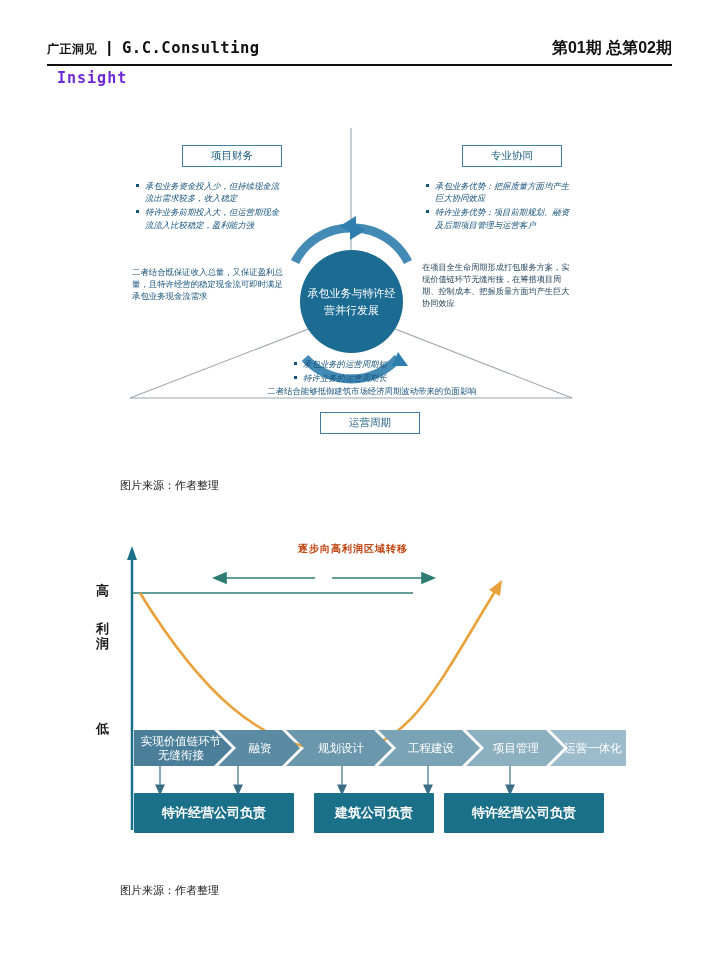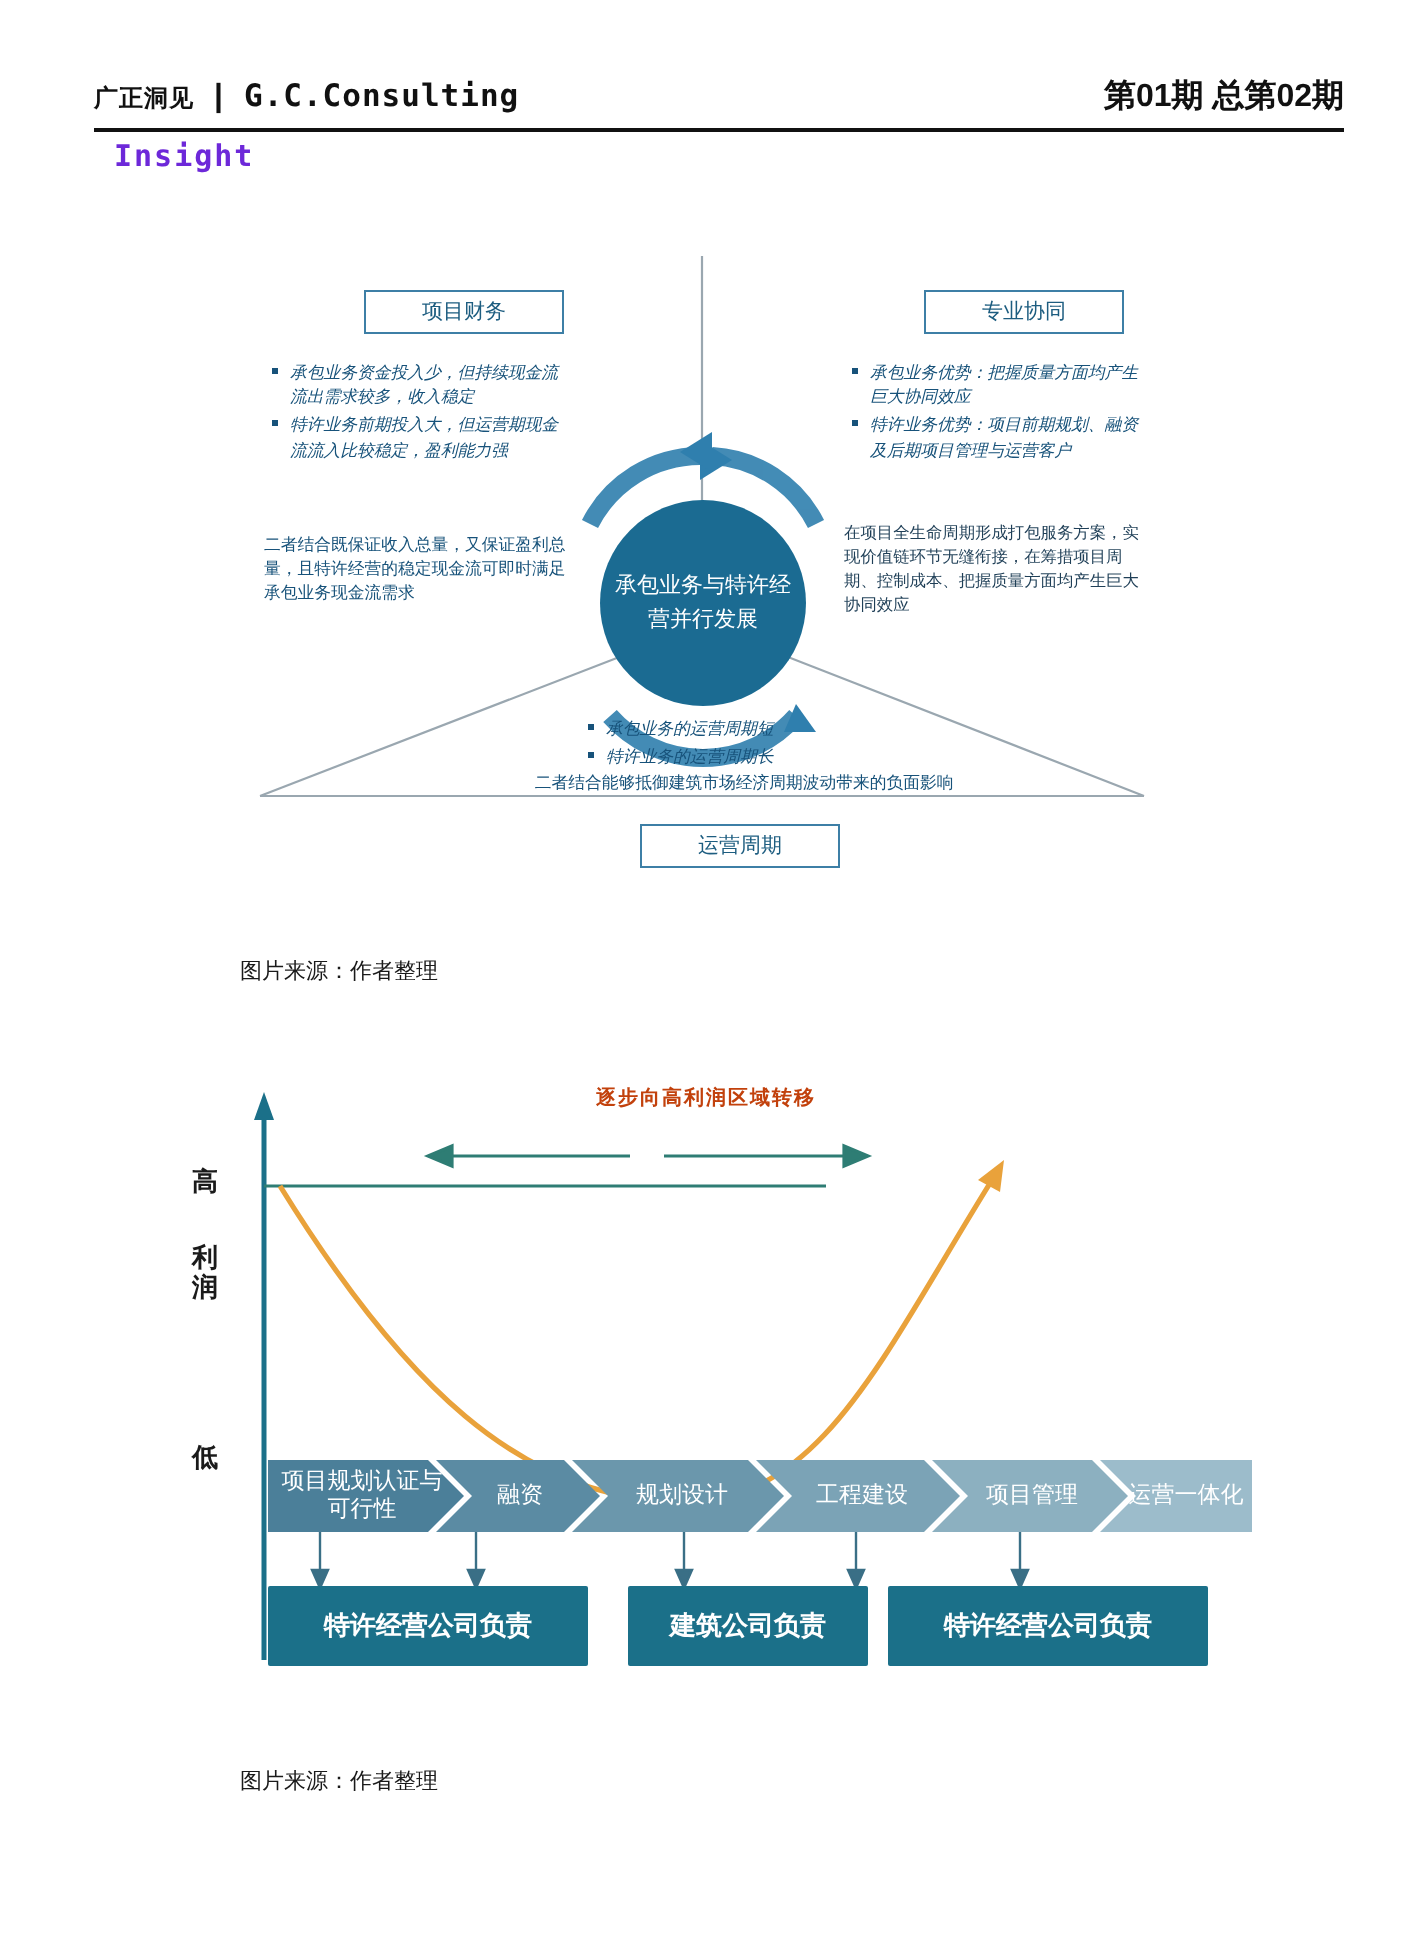--- a/index.html
+++ b/index.html
@@ -323,21 +323,21 @@
         <polygon points="440,190 516,190 516,226 440,226 458,208" fill="#9cbccb"></polygon>
       </g>
     </svg>
 
     <div class="axis-label" style="left:-14px; top:42px;">高</div>
     <div class="axis-label" style="left:-14px; top:82px; width:14px; line-height:1.15;">利润</div>
     <div class="axis-label" style="left:-14px; top:180px;">低</div>
 
     <div class="fig2-title" style="left:188px; top:2px;">逐步向高利润区域转移</div>
 
-    <div class="chev" style="left:26px; top:190px; width:90px;">项目规划认证与可行性</div>
+    <div class="chev" style="left:26px; top:190px; width:90px;">实现价值链环节无缝衔接</div>
     <div class="chev" style="left:116px; top:190px; width:68px;">融资</div>
     <div class="chev" style="left:186px; top:190px; width:90px;">规划设计</div>
     <div class="chev" style="left:278px; top:190px; width:86px;">工程建设</div>
     <div class="chev" style="left:364px; top:190px; width:84px;">项目管理</div>
     <div class="chev" style="left:452px; top:190px; width:62px;">运营一体化</div>
 
     <div class="resp-box" style="left:24px; top:253px; width:160px;">特许经营公司负责</div>
     <div class="resp-box" style="left:204px; top:253px; width:120px;">建筑公司负责</div>
     <div class="resp-box" style="left:334px; top:253px; width:160px;">特许经营公司负责</div>
   </div>

